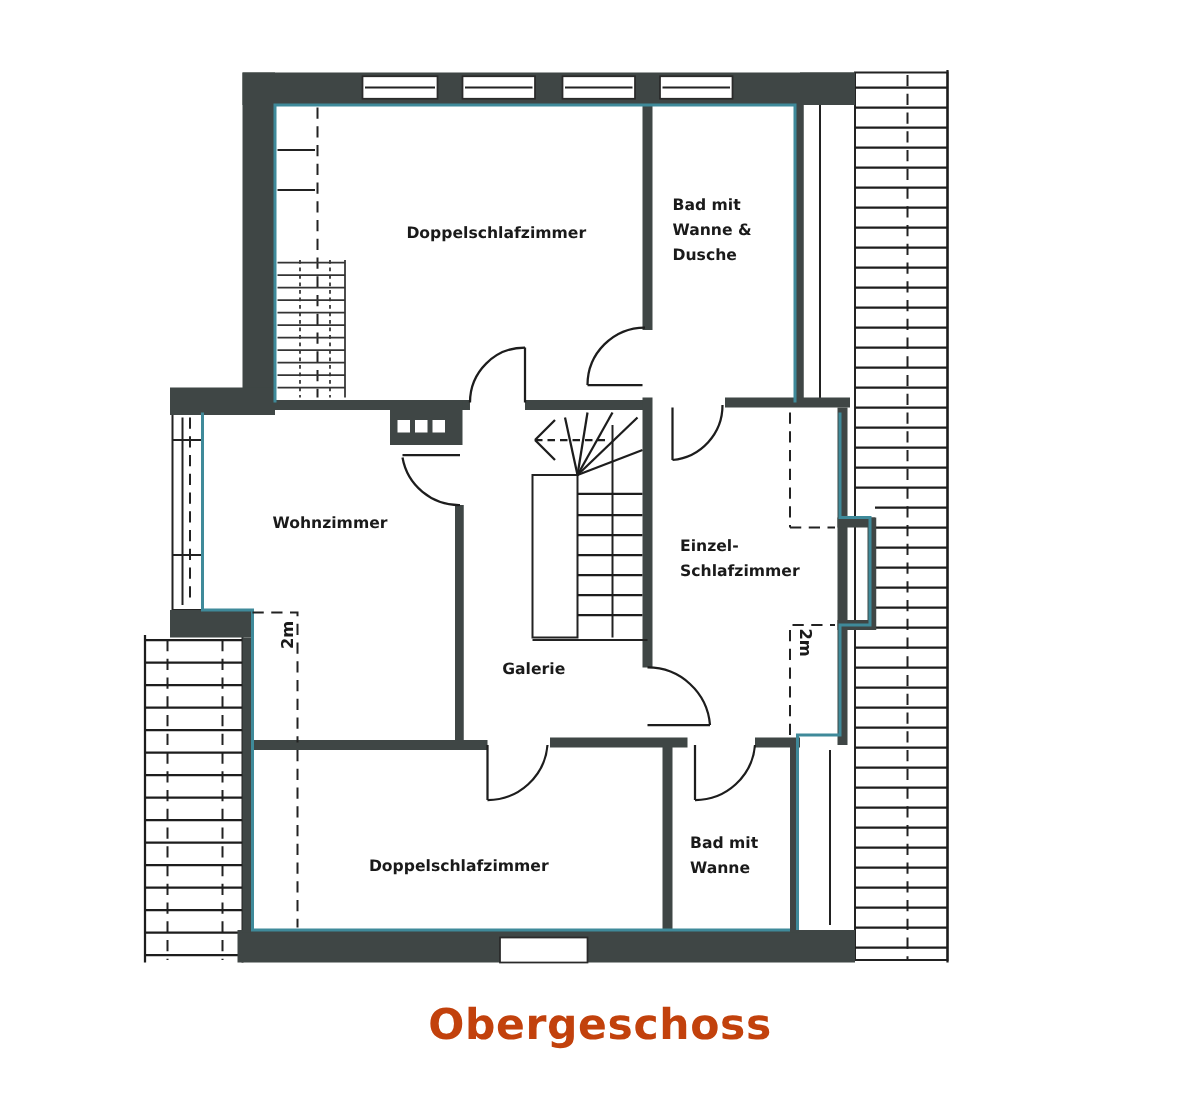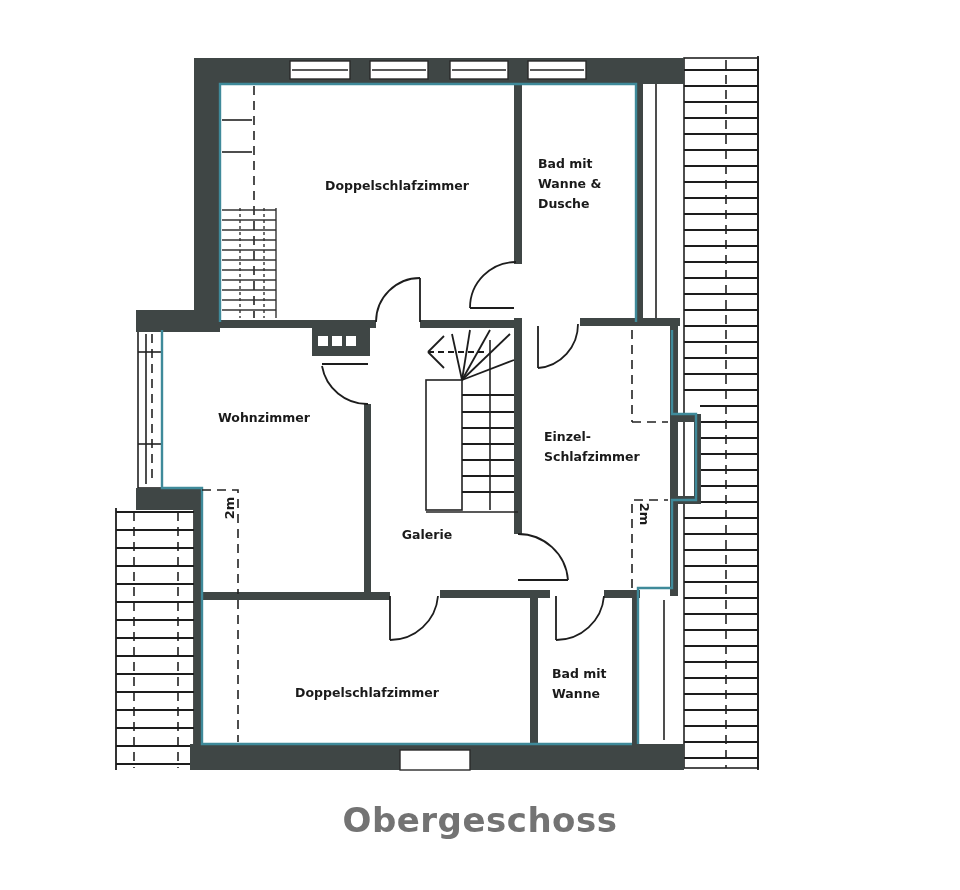--- a/index.html
+++ b/index.html
@@ -2,21 +2,21 @@
 <html><head>
 <meta charset="utf-8">
 <style>
   html, body { margin: 0; padding: 0; background: #ffffff; }
   body { width: 960px; height: 890px; position: relative; overflow: hidden; font-family: "DejaVu Sans", sans-serif; }
   #plan { position: absolute; left: 0; top: 0; width: 960px; height: 890px; }
   .room-label { font-family: "DejaVu Sans", sans-serif; font-size: 12.5px; fill: #1a1a1a; font-weight: 600; }
   .dim-label { font-family: "DejaVu Sans", sans-serif; font-size: 13px; fill: #1a1a1a; font-weight: 600; }
   .title {
     position: absolute; left: 0; width: 960px; top: 800px; text-align: center;
-    font-family: "DejaVu Sans", sans-serif; font-weight: bold; font-size: 34px; color: #737373; letter-spacing: 0.5px;
+    font-family: "DejaVu Sans", sans-serif; font-weight: bold; font-size: 34px; color: #c2410c; letter-spacing: 0.5px;
   }
   .wall { fill: #3f4645; }
   .inner-edge { stroke: #3f8a9a; stroke-width: 2.4; fill: none; }
   .thin { stroke: #222; stroke-width: 1.6; fill: none; }
   .dash { stroke: #222; stroke-width: 1.6; fill: none; stroke-dasharray: 9 6; }
   .rafter { stroke: #1d1d1d; stroke-width: 1.8; }
   .door-arc { stroke: #1d1d1d; stroke-width: 1.8; fill: none; }
   .window { fill: #ffffff; stroke: #2a2a2a; stroke-width: 1.4; }
 </style>
 </head>

